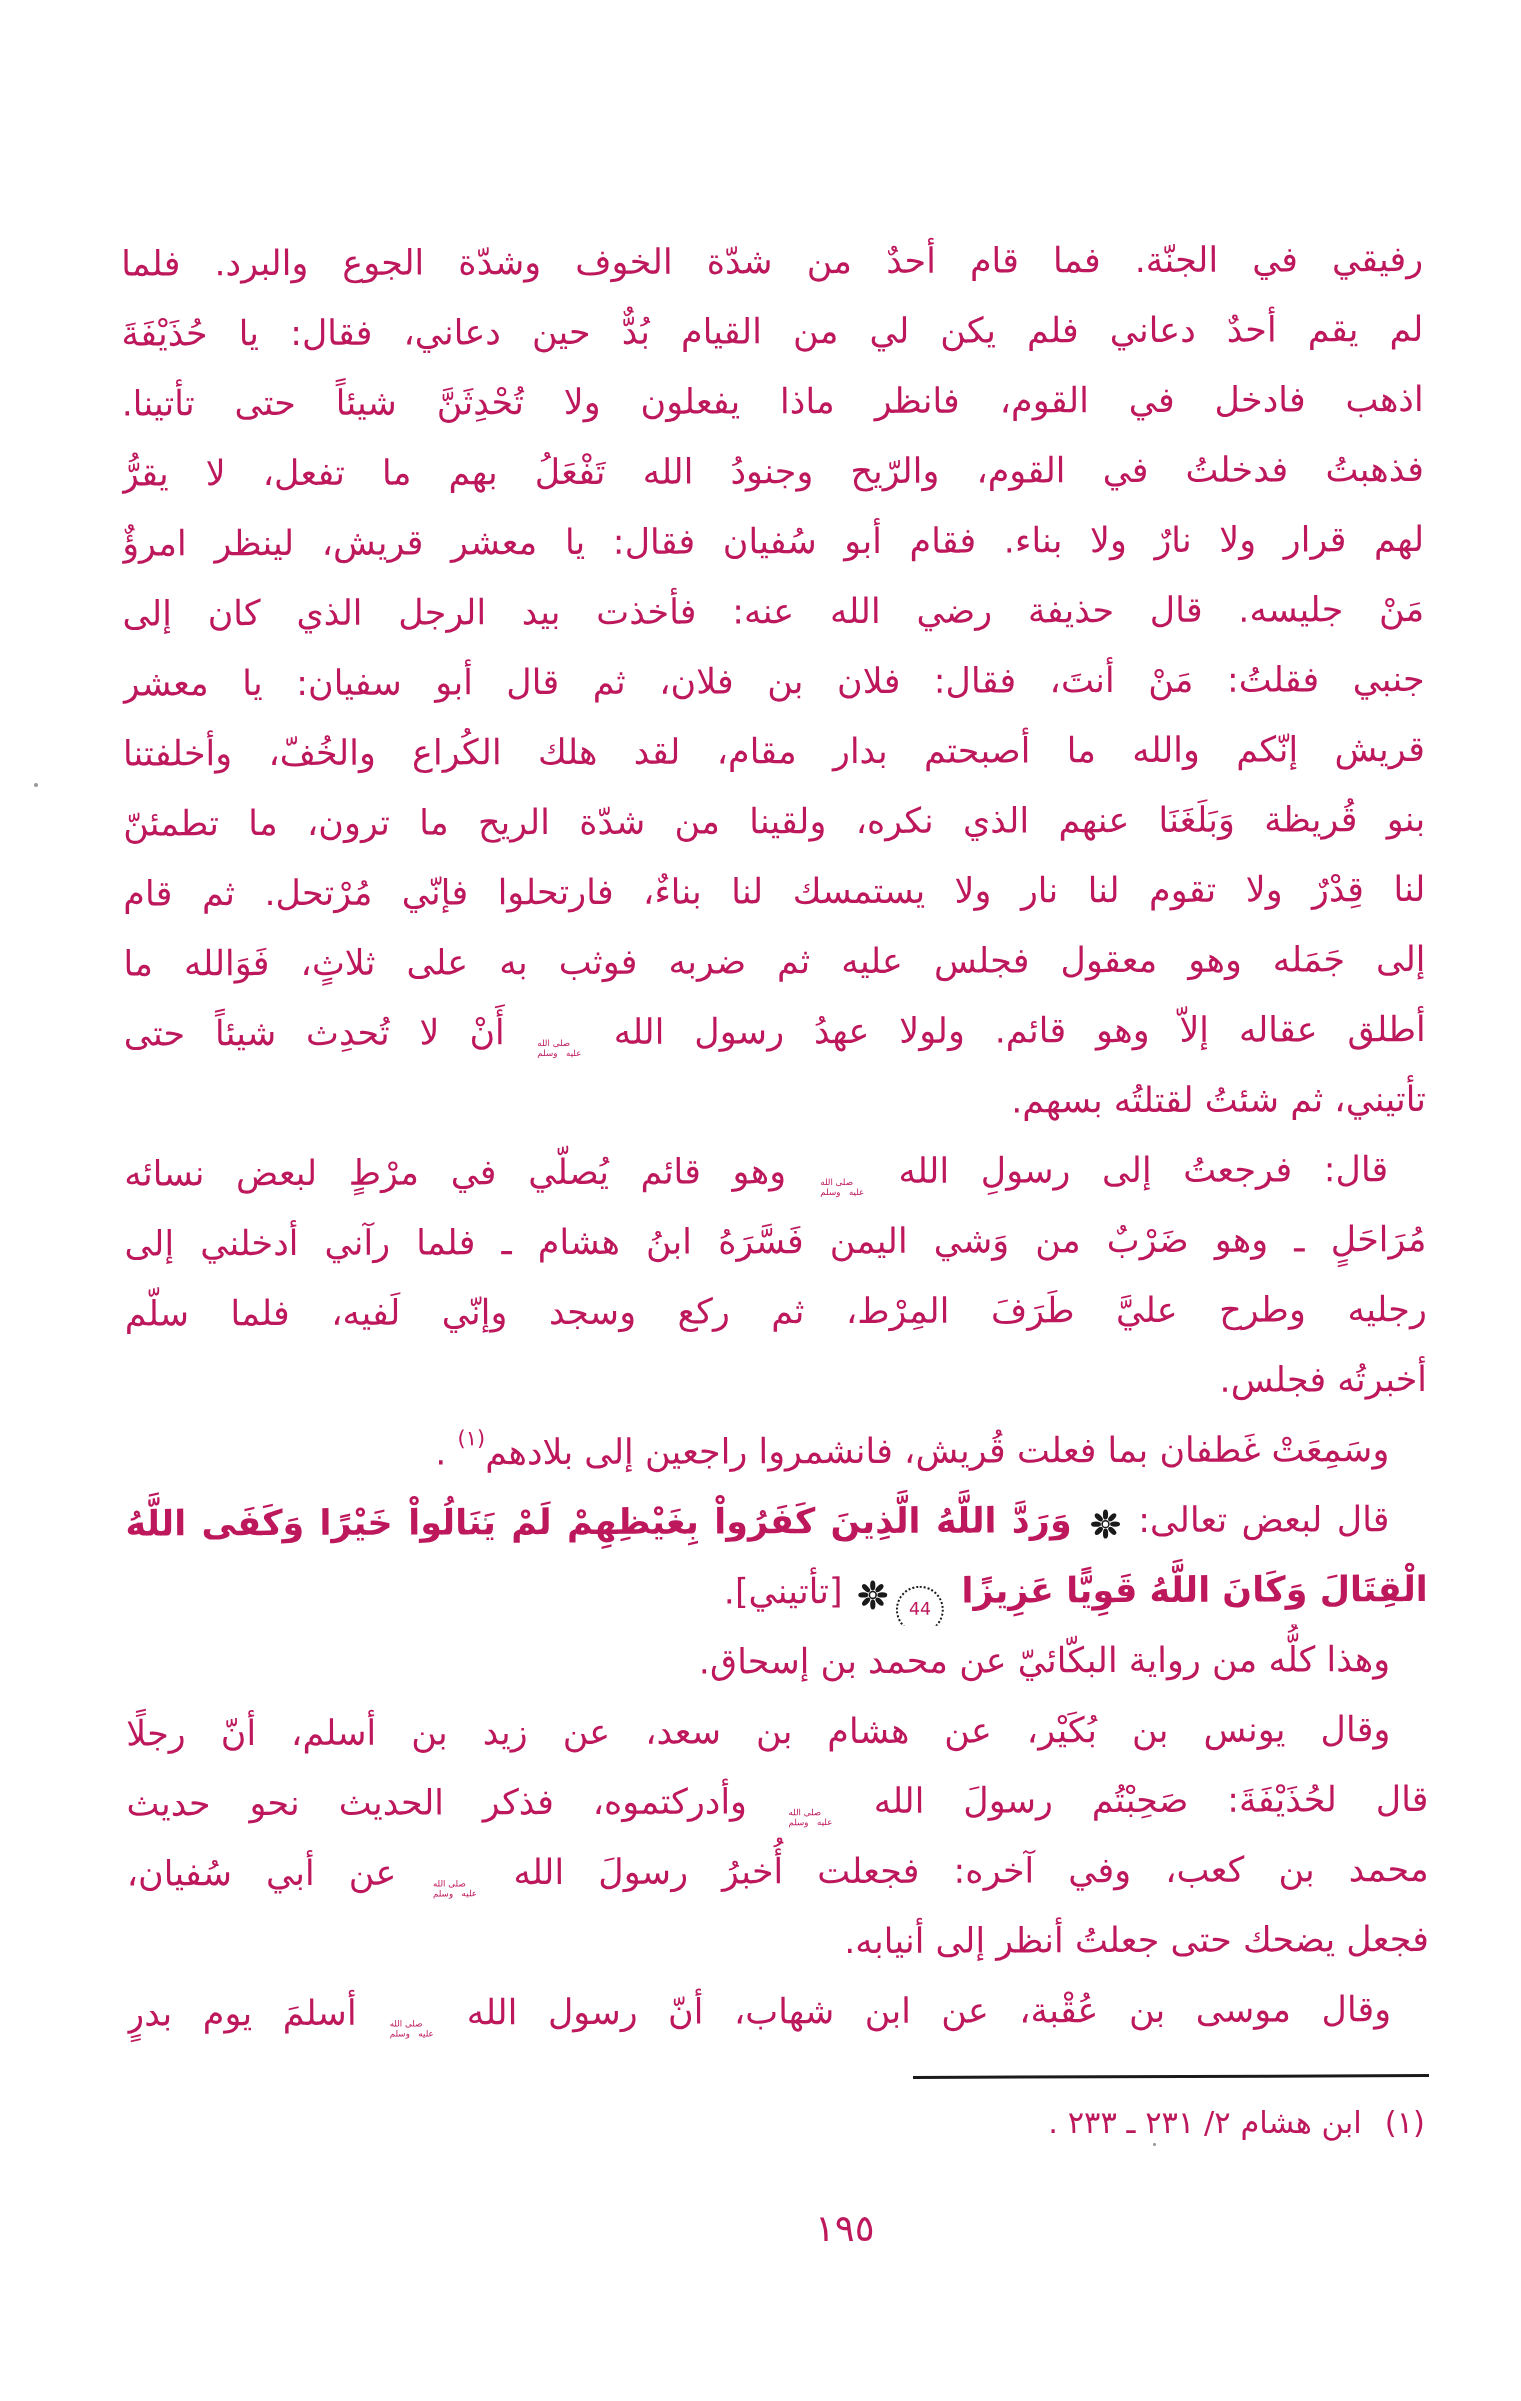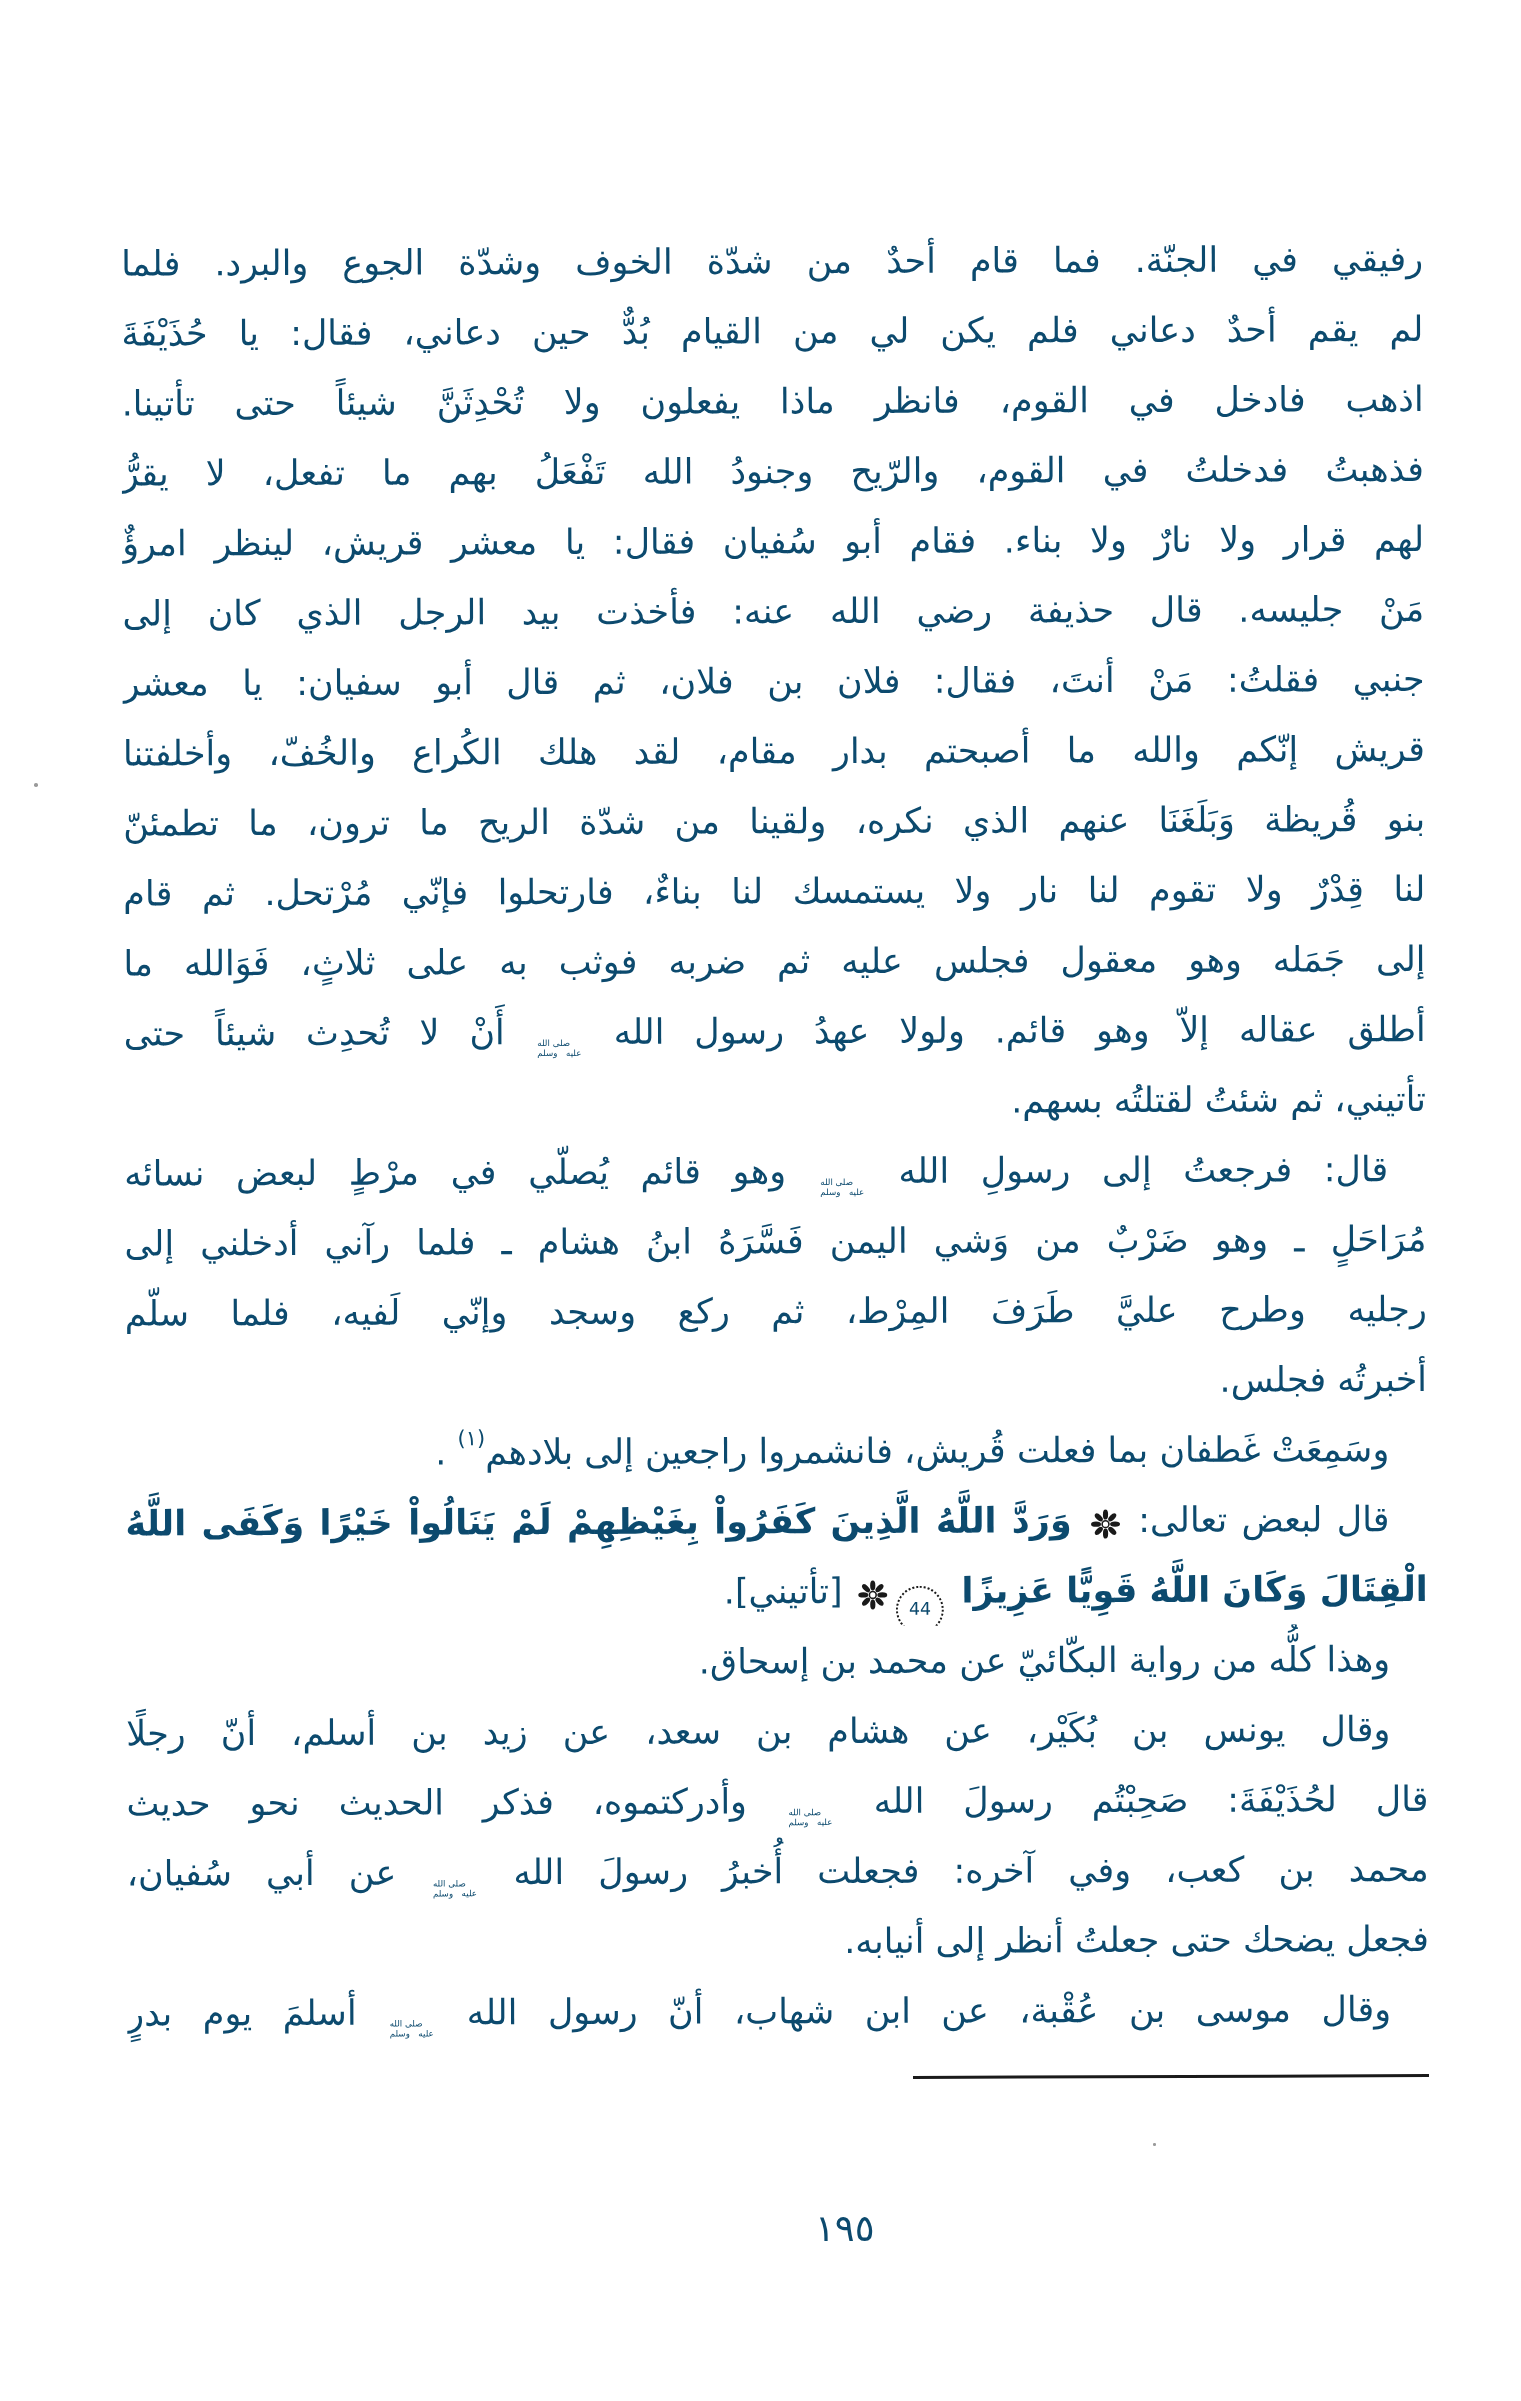--- a/index.html
+++ b/index.html
@@ -7,21 +7,21 @@
     padding: 0;
     background: #ffffff;
   }
   .page {
     position: relative;
     width: 1522px;
     height: 2401px;
     background: #ffffff;
     overflow: hidden;
     font-family: "DejaVu Sans", sans-serif;
-    color: #0c4a6e;
+    color: #be185d;
     direction: rtl;
   }
   .text-block {
     position: absolute;
     top: 224px;
     right: 98px;
     width: 1302px;
     transform: rotate(-0.2deg);
     transform-origin: top right;
   }
@@ -163,20 +163,23 @@
       <div class="line endline indent"><span class="txt">وهذا كلُّه من رواية البكّائيّ عن محمد بن إسحاق.</span></div>
       <div class="line just indent"><span class="txt">وقال يونس بن بُكَيْر، عن هشام بن سعد، عن زيد بن أسلم، أنّ رجلًا</span></div>
       <div class="line just"><span class="txt">قال لحُذَيْفَةَ: صَحِبْتُم رسولَ الله </span><span class="saw">صلى الله عليه وسلم</span><span class="txt"> وأدركتموه، فذكر الحديث نحو حديث</span></div>
       <div class="line just"><span class="txt">محمد بن كعب، وفي آخره: فجعلت أُخبرُ رسولَ الله </span><span class="saw">صلى الله عليه وسلم</span><span class="txt"> عن أبي سُفيان،</span></div>
       <div class="line endline"><span class="txt">فجعل يضحك حتى جعلتُ أنظر إلى أنيابه.</span></div>
       <div class="line just indent"><span class="txt">وقال موسى بن عُقْبة، عن ابن شهاب، أنّ رسول الله </span><span class="saw">صلى الله عليه وسلم</span><span class="txt"> أسلمَ يوم بدرٍ</span></div>
     </div>
 
   <div class="footnote-rule"></div>
 
+  <div class="footnote">
+    <span class="fn-marker">(١)</span><span>ابن هشام ٢/ ٢٣١ ـ ٢٣٣ .</span>
+  </div>
 
   <div class="page-number">١٩٥</div>
 
   <div class="speck" style="left:35px;top:783px;width:3.5px;height:3.5px;"></div>
   <div class="speck" style="left:485px;top:1518px;width:2.6px;height:2.6px;"></div>
   <div class="speck" style="left:1154px;top:2143px;width:2.6px;height:2.6px;"></div>
 </div>
 
 
 </body></html>

